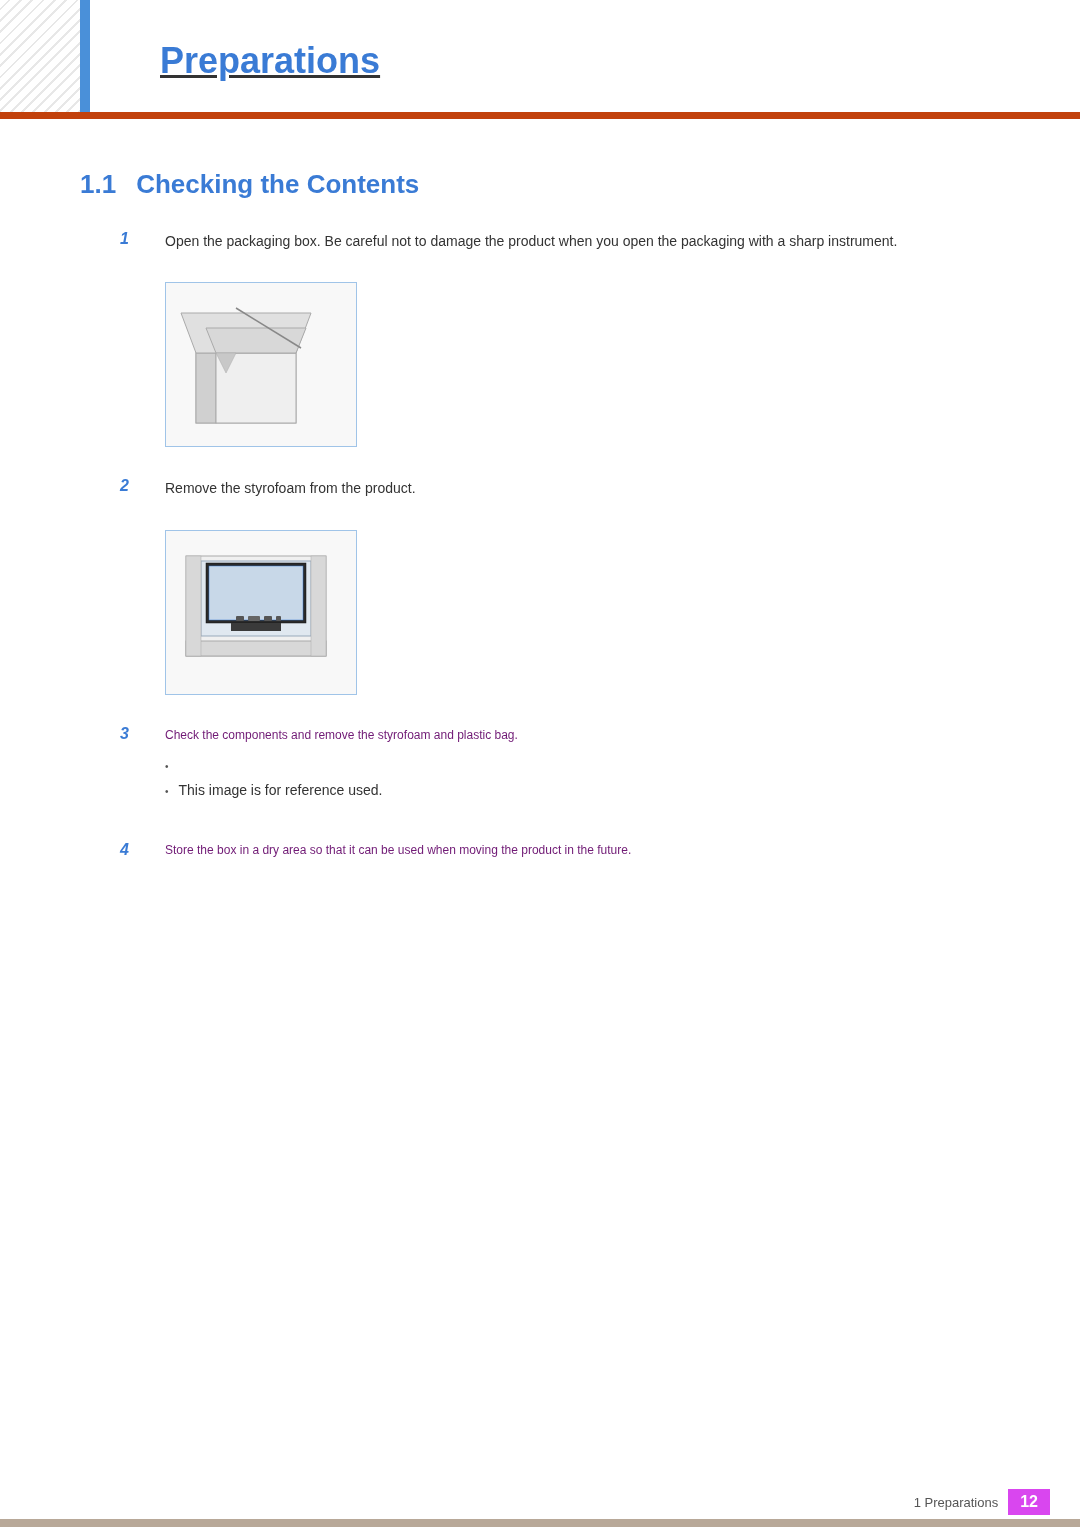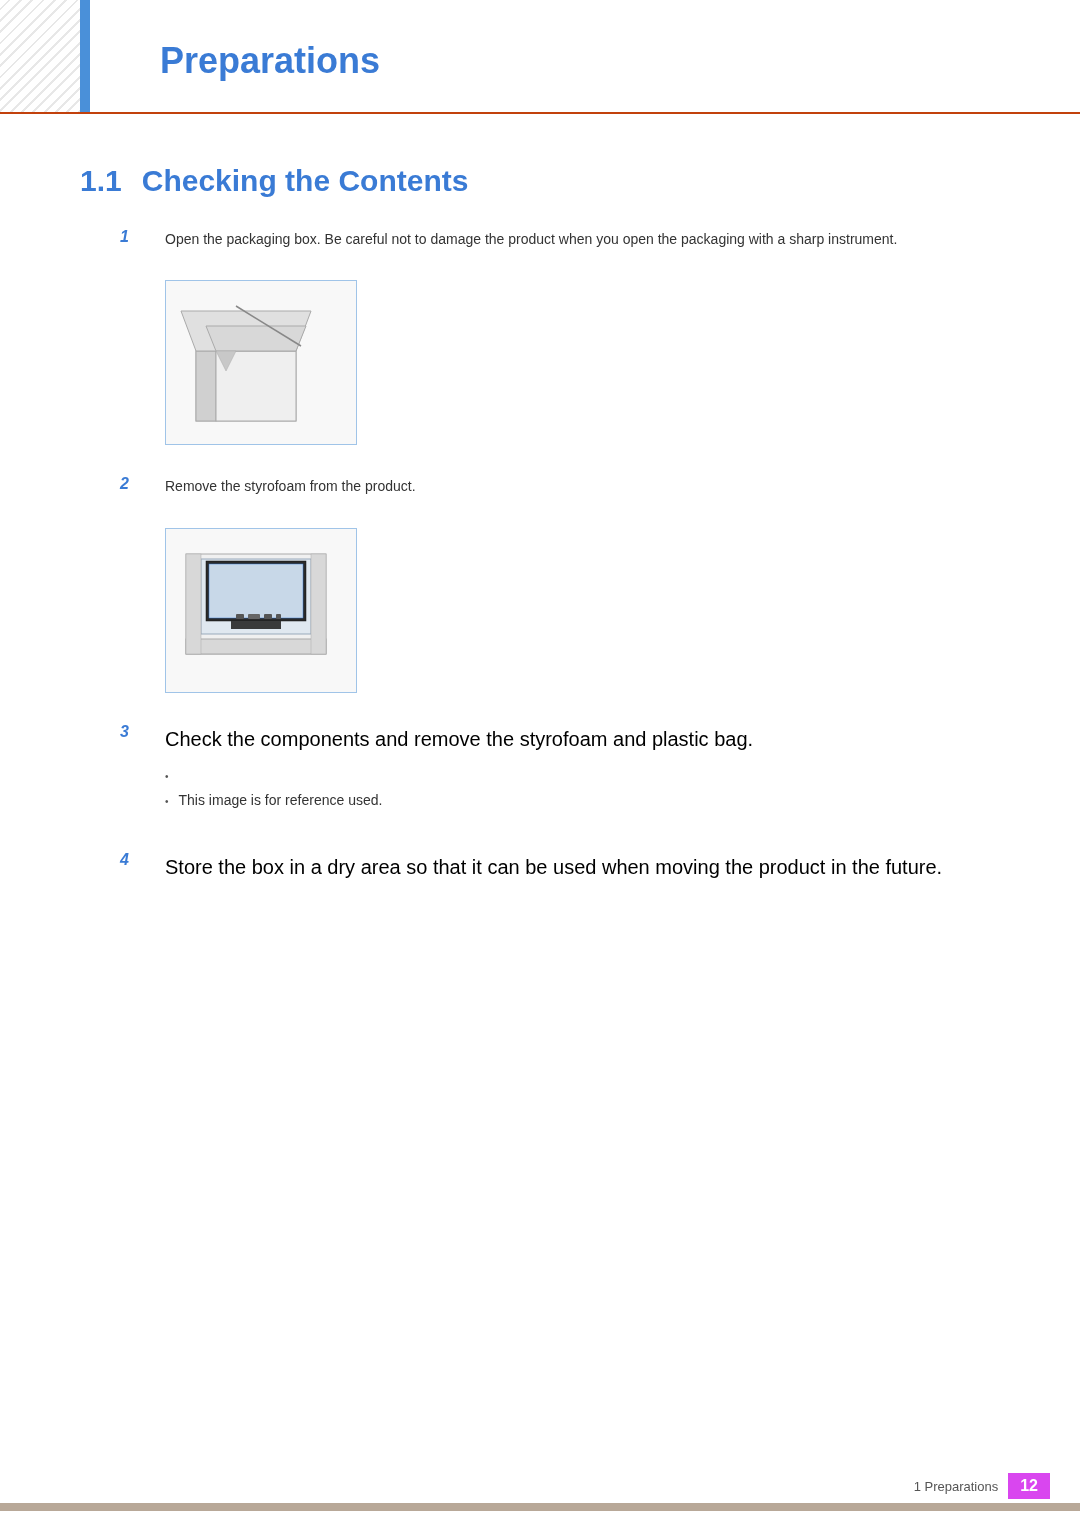--- a/index.html
+++ b/index.html
@@ -14,23 +14,24 @@
       background: #ffffff;
       font-family: Arial, Helvetica, sans-serif;
       font-size: 15px;
       color: #333;
       position: relative;
     }
 
     .page-header {
       background: #ffffff;
       padding: 30px 0 20px 0;
-      border-bottom: 2px solid #c2410c;
+      border-bottom: 7px solid #c2410c;
       margin-bottom: 0;
       position: relative;
+      text-decoration: underline;
     }
 
     .header-stripe {
       position: absolute;
       top: 0;
       left: 0;
       width: 80px;
       height: 100%;
       background: repeating-linear-gradient(
         -45deg,
@@ -57,21 +58,21 @@
       color: #3a7bd5;
       margin-left: 160px;
       padding: 10px 0;
     }
 
     .content-area {
       padding: 40px 80px 80px 80px;
     }
 
     .section-heading {
-      font-size: 30px;
+      font-size: 26px;
       font-weight: bold;
       color: #3a7bd5;
       margin-bottom: 30px;
       margin-top: 10px;
     }
 
     .section-number {
       color: #3a7bd5;
       margin-right: 20px;
     }
@@ -100,22 +101,22 @@
       font-style: italic;
       color: #3a7bd5;
       font-size: 16px;
       font-weight: bold;
       min-width: 30px;
       margin-right: 15px;
       margin-top: 0;
     }
 
     .step-text {
-      font-size: 20px;
-      color: #000000;
+      font-size: 12px;
+      color: #701a75;
       line-height: 1.6;
       flex: 1;
     }
 
     .image-box {
       border: 1px solid #a0c4e8;
       display: inline-block;
       margin-top: 15px;
       margin-bottom: 10px;
       background: #f8f8f8;
@@ -181,21 +182,21 @@
 
     .bullet-dot {
       color: #555;
       margin-right: 10px;
       font-size: 10px;
       margin-top: 4px;
     }
 
     .page-footer {
       position: absolute;
-      bottom: 16px;
+      bottom: 0;
       left: 0;
       right: 0;
       height: 40px;
       display: flex;
       align-items: center;
       justify-content: flex-end;
       padding: 0 30px;
     }
 
     .footer-stripe {

